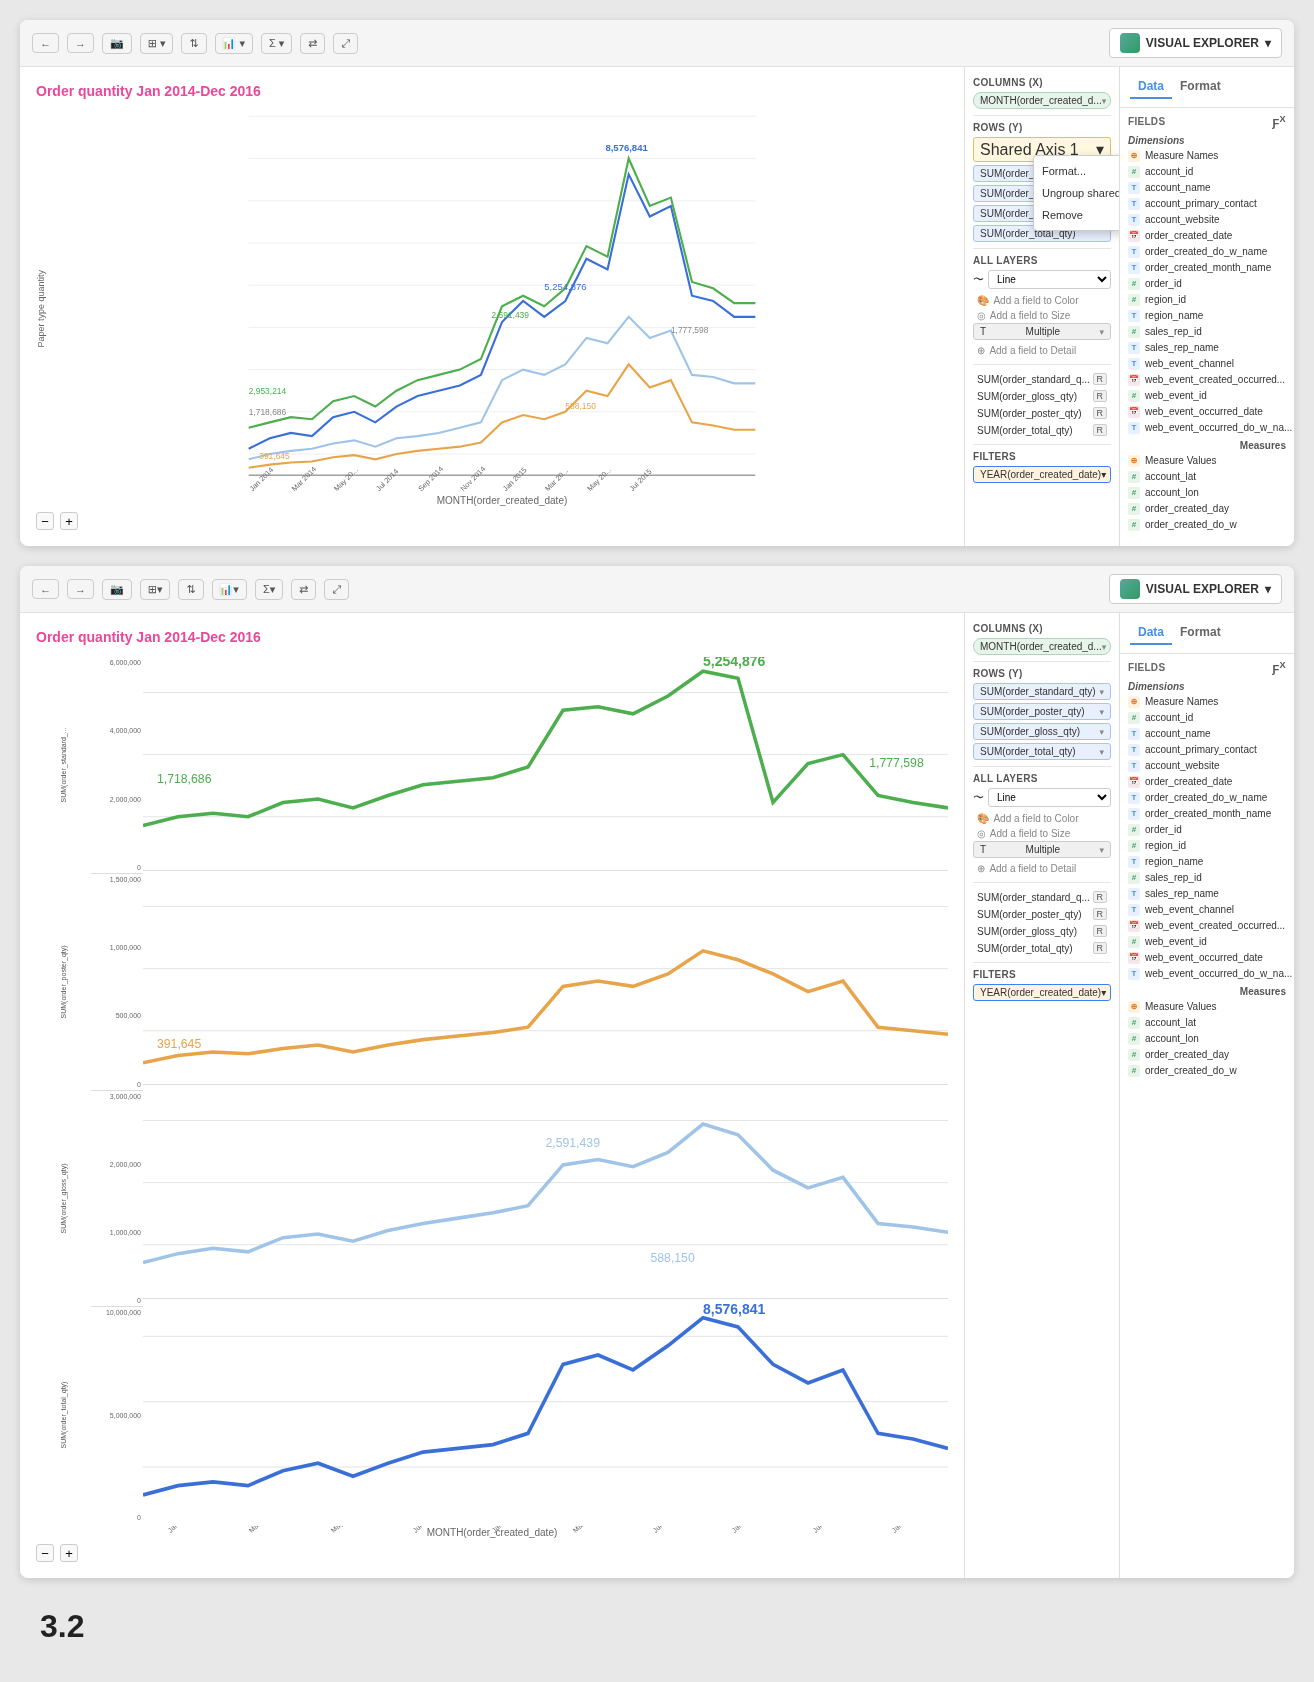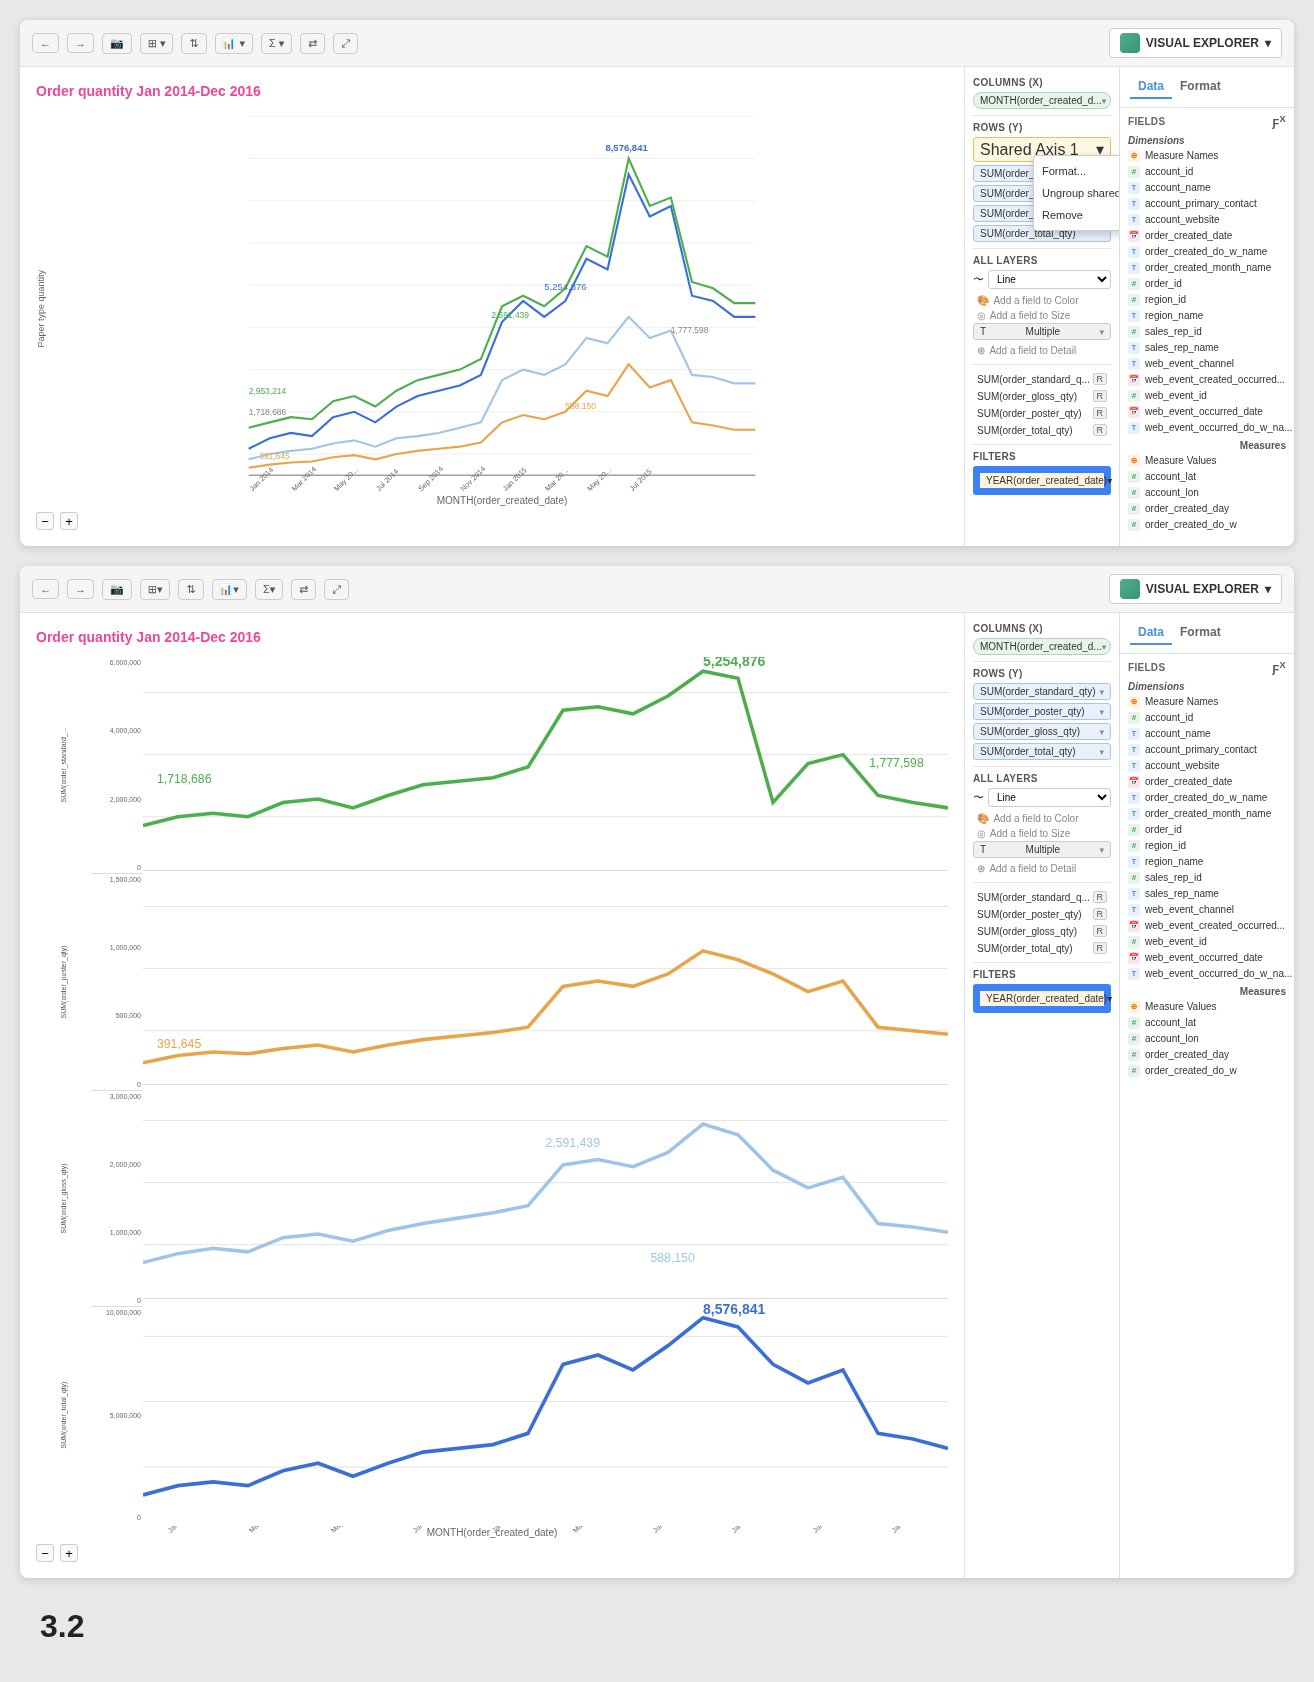--- a/index.html
+++ b/index.html
@@ -224,21 +224,21 @@
       font-size: 10px;
       border: 1px solid #ccc;
       border-radius: 3px;
       padding: 2px 4px;
       background: #fff;
       cursor: pointer;
     }
 
     .filter-pill {
       background: #fff3e0;
-      border: 7px solid #3b82f6;
+      border: 1px solid #3b82f6;
       border-radius: 3px;
       padding: 2px 6px;
       font-size: 10px;
       color: #333;
       display: flex;
       align-items: center;
       justify-content: space-between;
       margin-bottom: 9px;
     }
 

